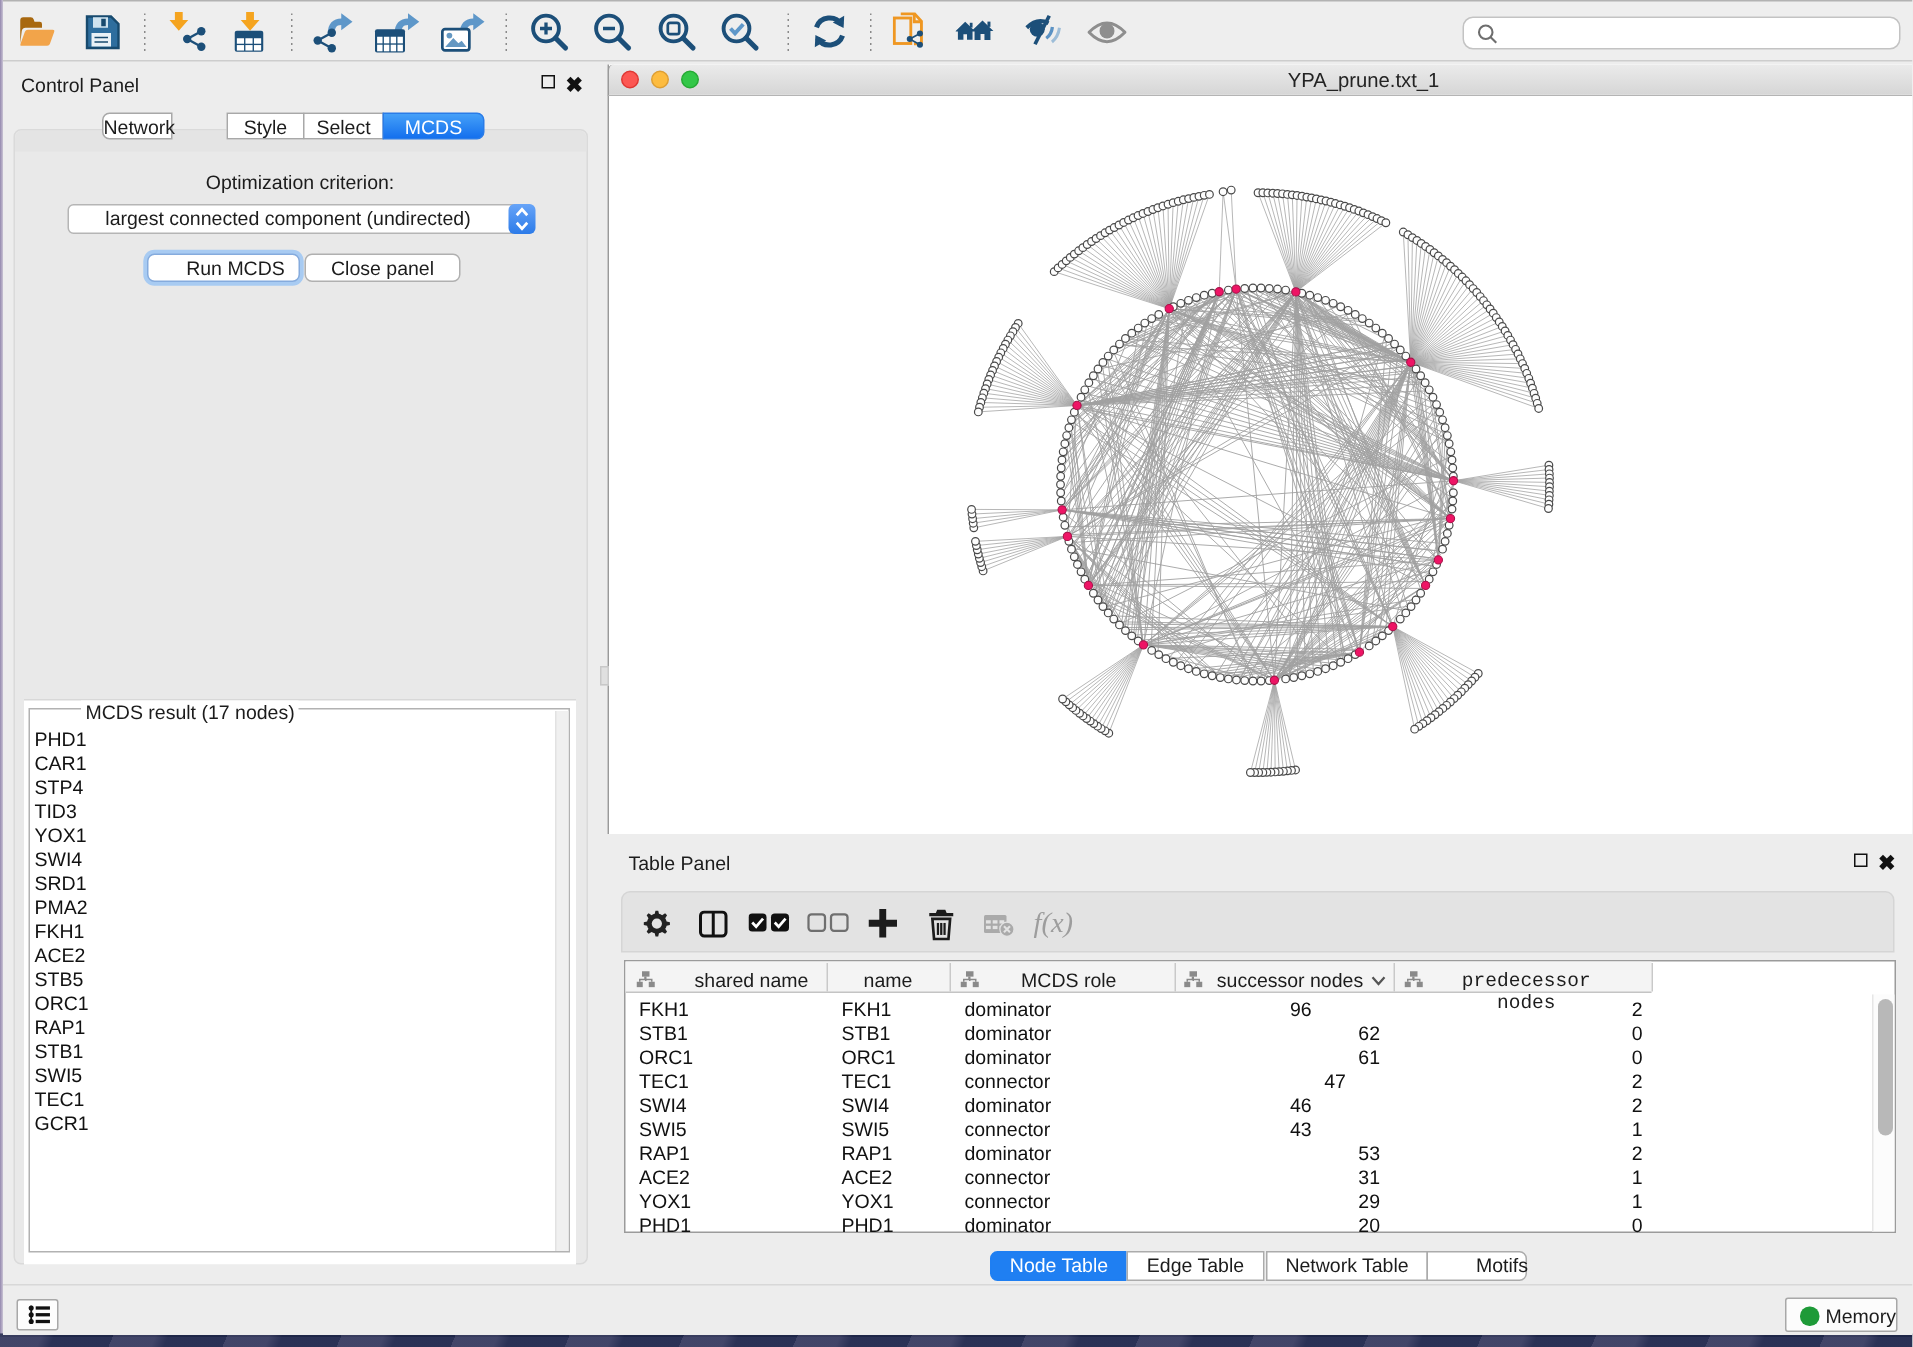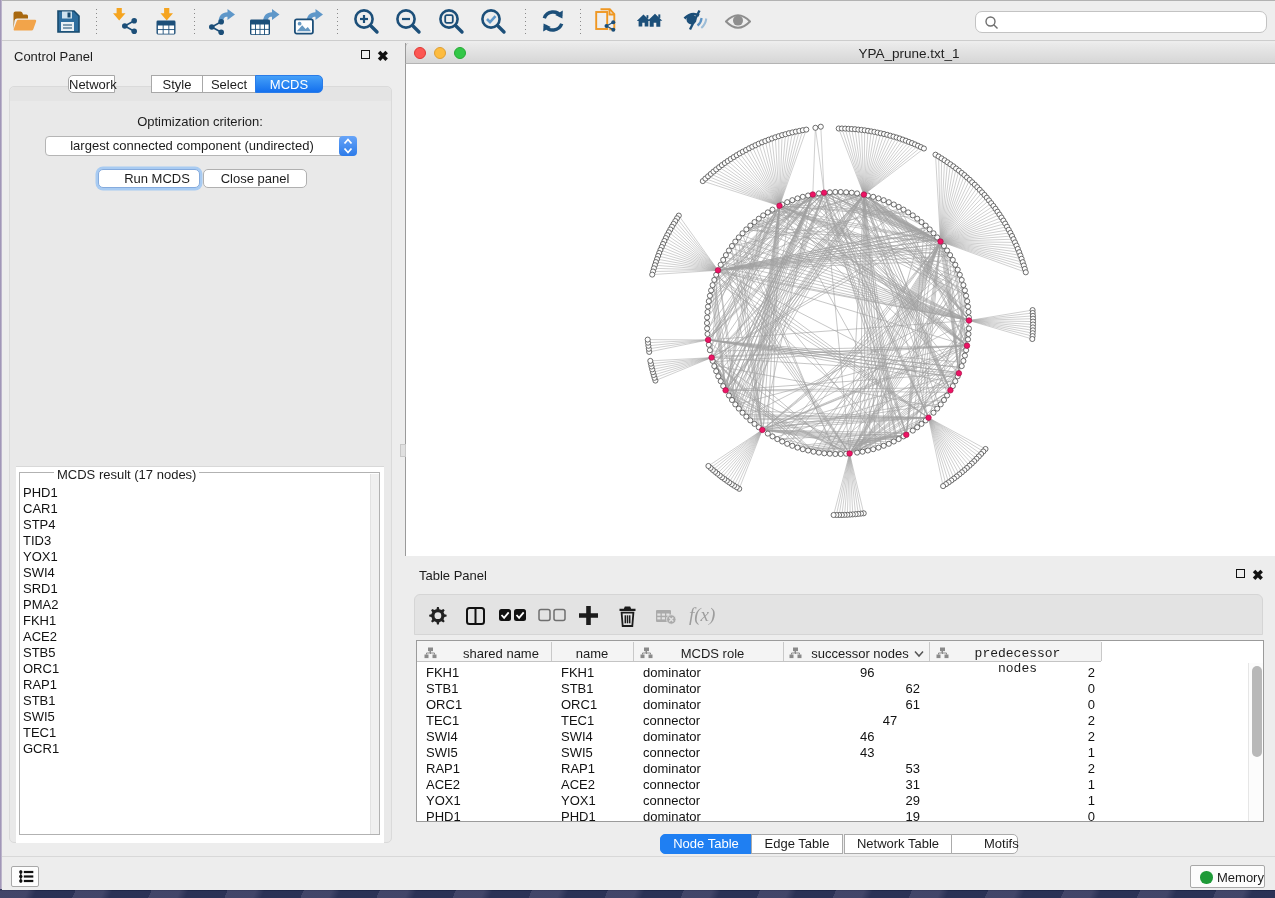--- a/index.html
+++ b/index.html
@@ -1355,21 +1355,21 @@
 <div class="td" style="left:860px;top:777px;width:60px;text-align:right">31</div>
 <div class="td" style="left:1035px;top:777px;width:60px;text-align:right">1</div>
 <div class="td" style="left:426px;top:793px">YOX1</div>
 <div class="td" style="left:561px;top:793px">YOX1</div>
 <div class="td" style="left:643px;top:793px">connector</div>
 <div class="td" style="left:860px;top:793px;width:60px;text-align:right">29</div>
 <div class="td" style="left:1035px;top:793px;width:60px;text-align:right">1</div>
 <div class="td" style="left:426px;top:809px">PHD1</div>
 <div class="td" style="left:561px;top:809px">PHD1</div>
 <div class="td" style="left:643px;top:809px">dominator</div>
-<div class="td" style="left:860px;top:809px;width:60px;text-align:right">19</div>
+<div class="td" style="left:860px;top:809px;width:60px;text-align:right">20</div>
 <div class="td" style="left:1035px;top:809px;width:60px;text-align:right">0</div>
 <div class="abs" id="sbtrack"></div>
 <div class="abs" id="sbthumb"></div>
 <div class="btab btabsel" style="left:660px; width:92px; border-radius:5px 0 0 5px;">Node Table</div>
 <div class="btab" style="left:751px; width:92px;">Edge Table</div>
 <div class="btab" style="left:844px; width:108px;">Network Table</div>
 <div class="btab" style="left:951px; width:67px; border-radius:0 5px 5px 0;padding-left:32px;">Motifs</div>
 <div class="abs" id="statusbar"></div>
 <div class="abs" id="listbtn"><svg width="28" height="19" viewBox="0 0 28 19">
       <g fill="#111">

